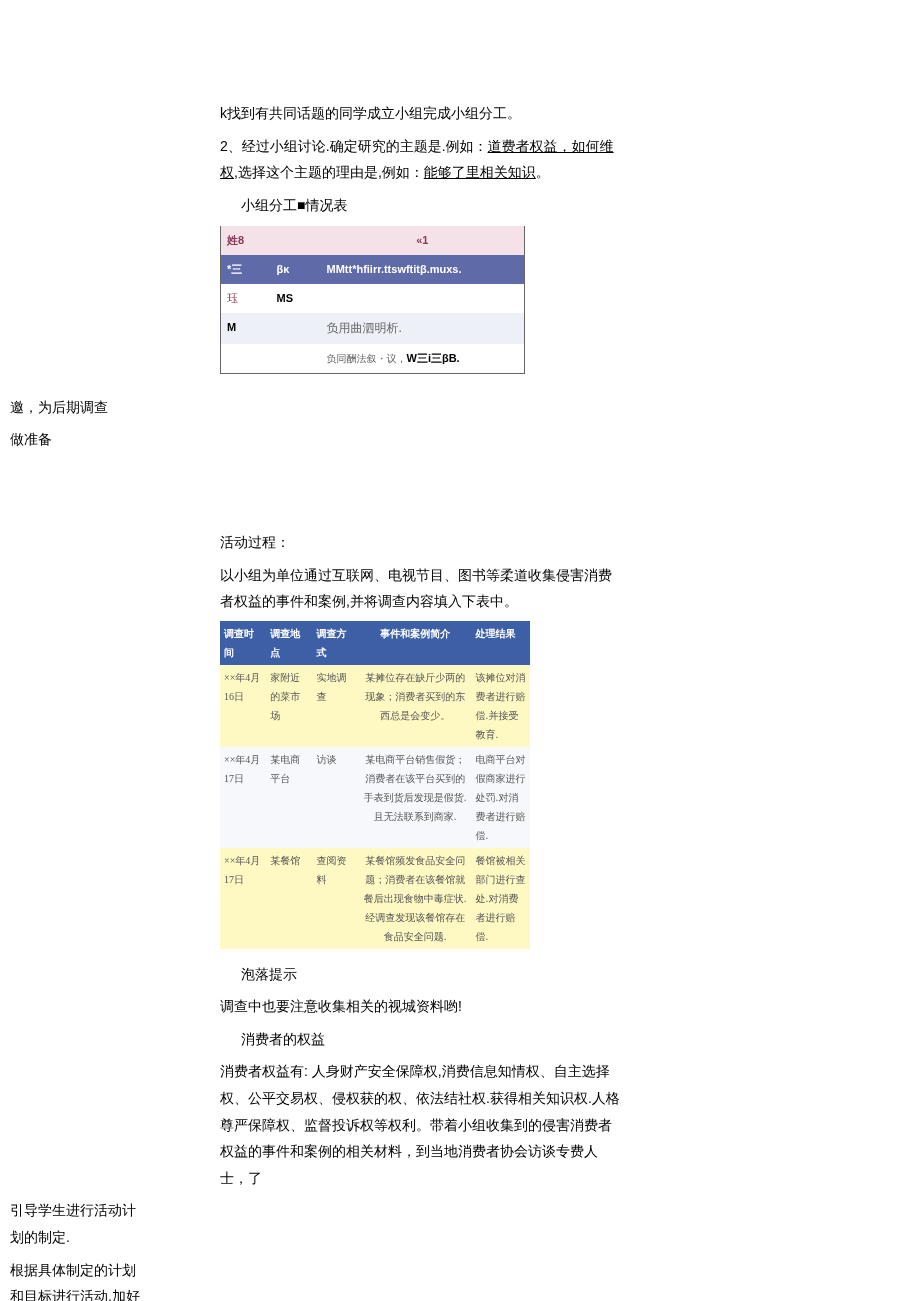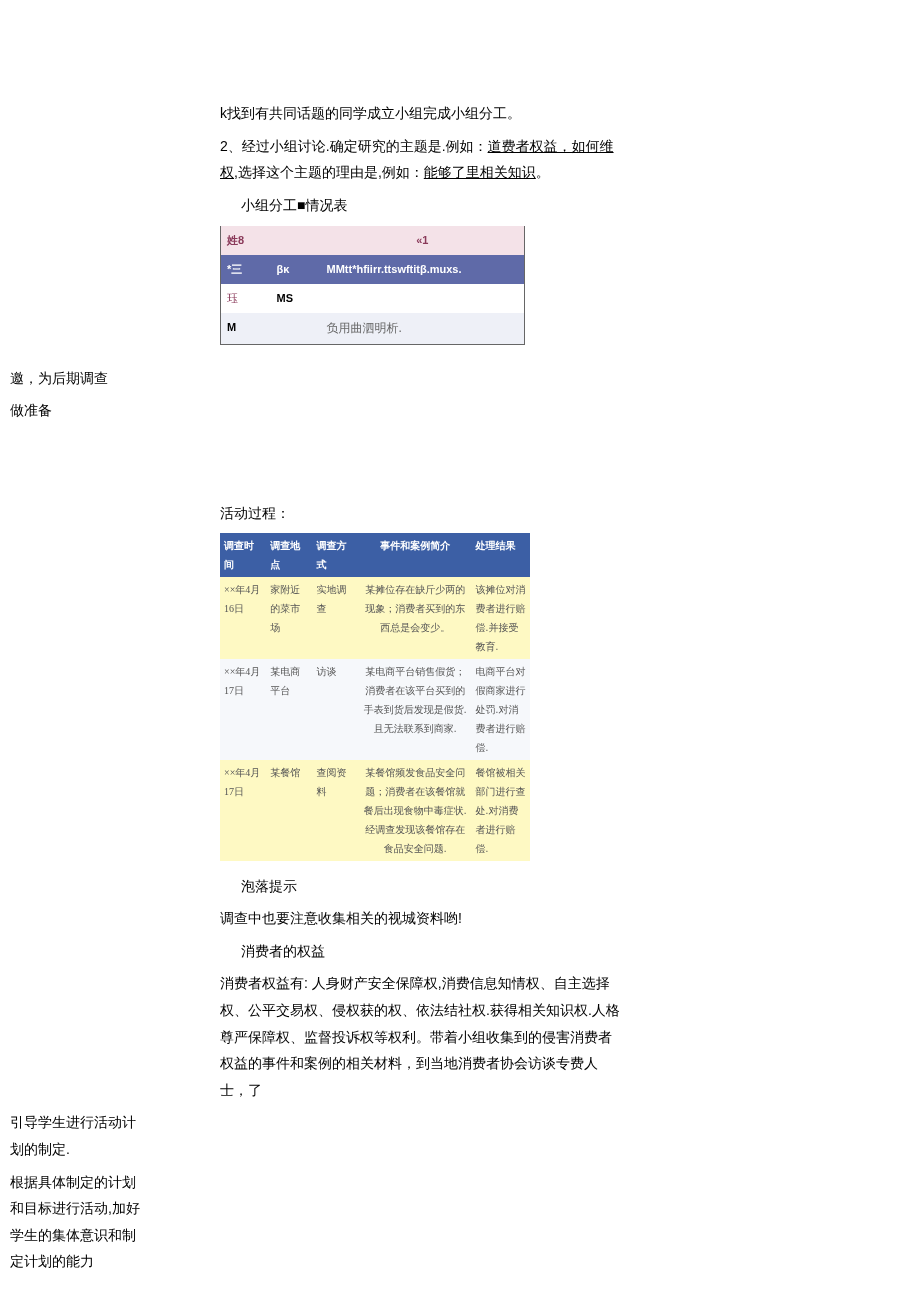--- a/index.html
+++ b/index.html
@@ -88,37 +88,45 @@
       <tr class="tbl1-rw">
         <td class="c1" style="color:#8a3a5a">珏</td>
         <td class="c2" style="font-weight:600">MS</td>
         <td></td>
       </tr>
       <tr class="tbl1-r">
         <td class="c1" style="font-weight:600">M</td>
         <td class="c2"></td>
         <td style="font-size:12px;color:#666">负用曲泗明析.</td>
       </tr>
+      <tr class="tbl1-rw">
+        <td class="c1"></td>
+        <td class="c2"></td>
+        <td>
+          <span style="font-size:10px;color:#666">负同酬法叙・议，</span><span style="font-weight:600">W三i三βB.</span>
+        </td>
+      </tr>
     </tbody>
       </table>
   </div>
 
   <div class="col-mid"></div>
 
   <div class="col-right">
     <div class="para">邀，为后期调查</div>
     <div class="para">做准备</div>
   </div>
 </div>
 
 <div class="spacer-lg"></div>
 
 <div class="page">
   <div class="col-main">
     <div class="para">活动过程：</div>
+    <div class="para">以小组为单位通过互联网、电视节目、图书等柔道收集侵害消费者权益的事件和案例,并将调查内容填入下表中。</div>
 
     <table class="tbl2">
       <tbody>
           <tr class="tbl2-head">
         <th class="c1">调查时间</th>
         <th class="c2">调查地点</th>
         <th class="c3">调查方式</th>
         <th class="c4">事件和案例简介</th>
         <th class="c5">处理结果</th>
       </tr>

